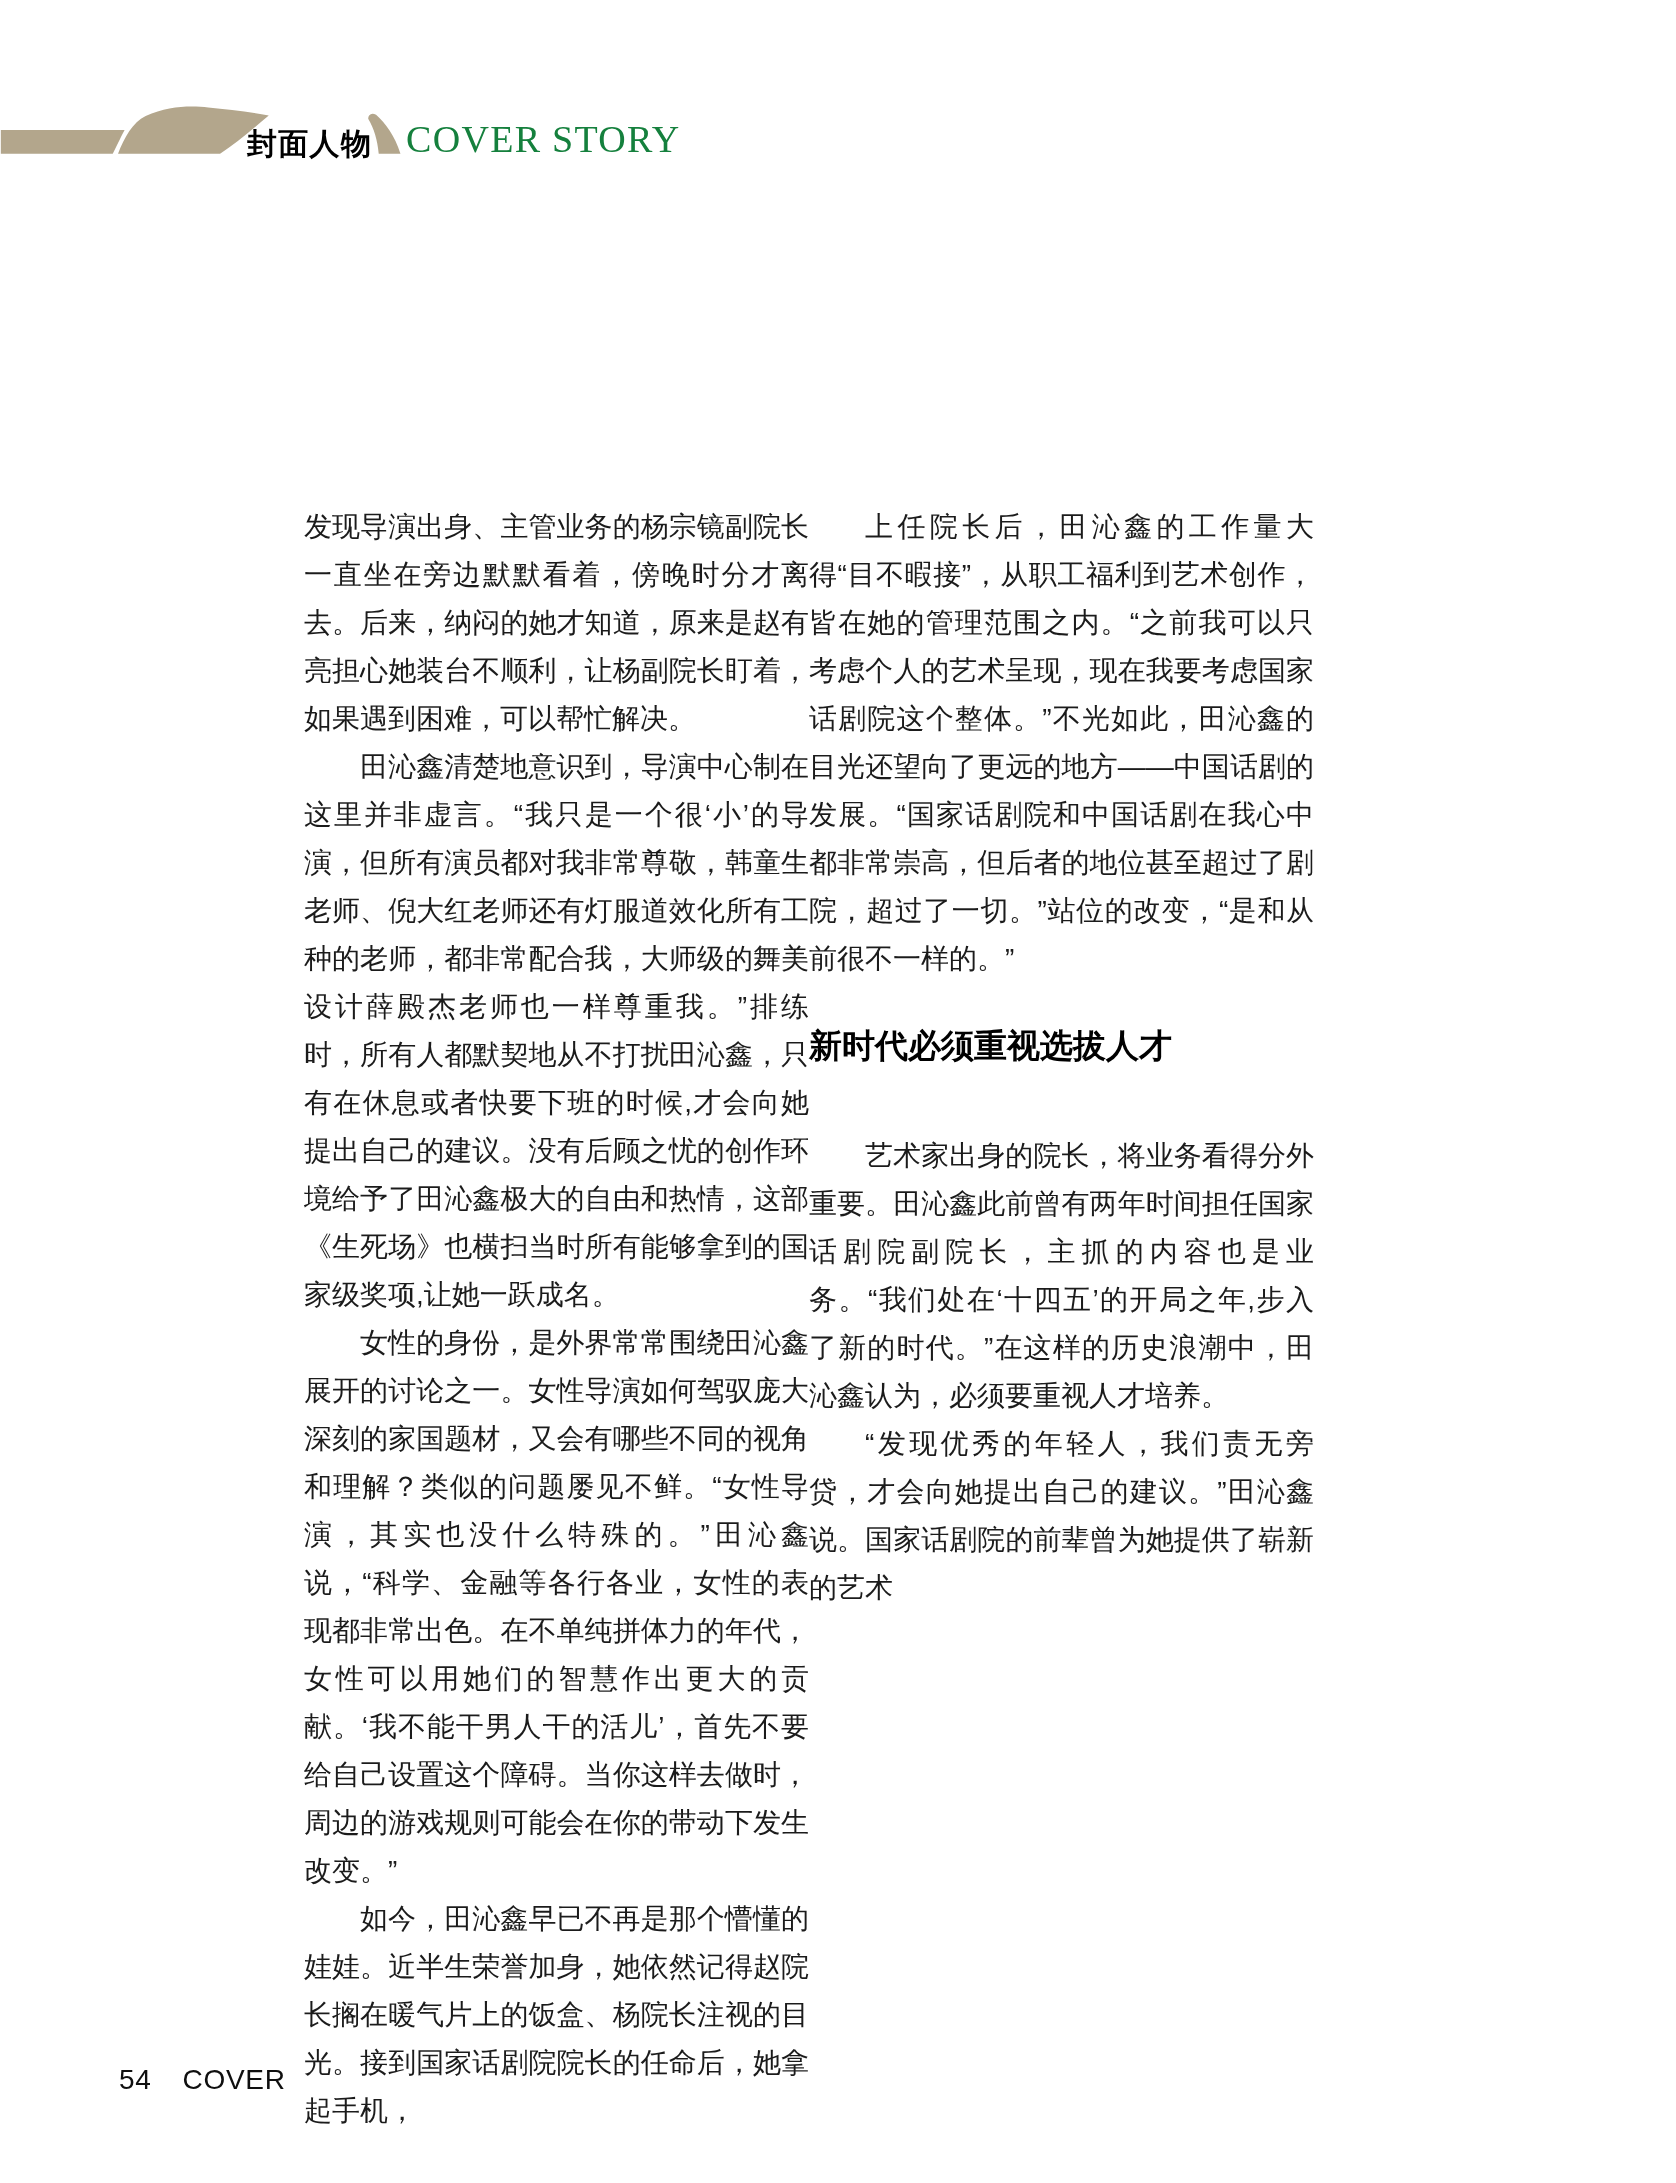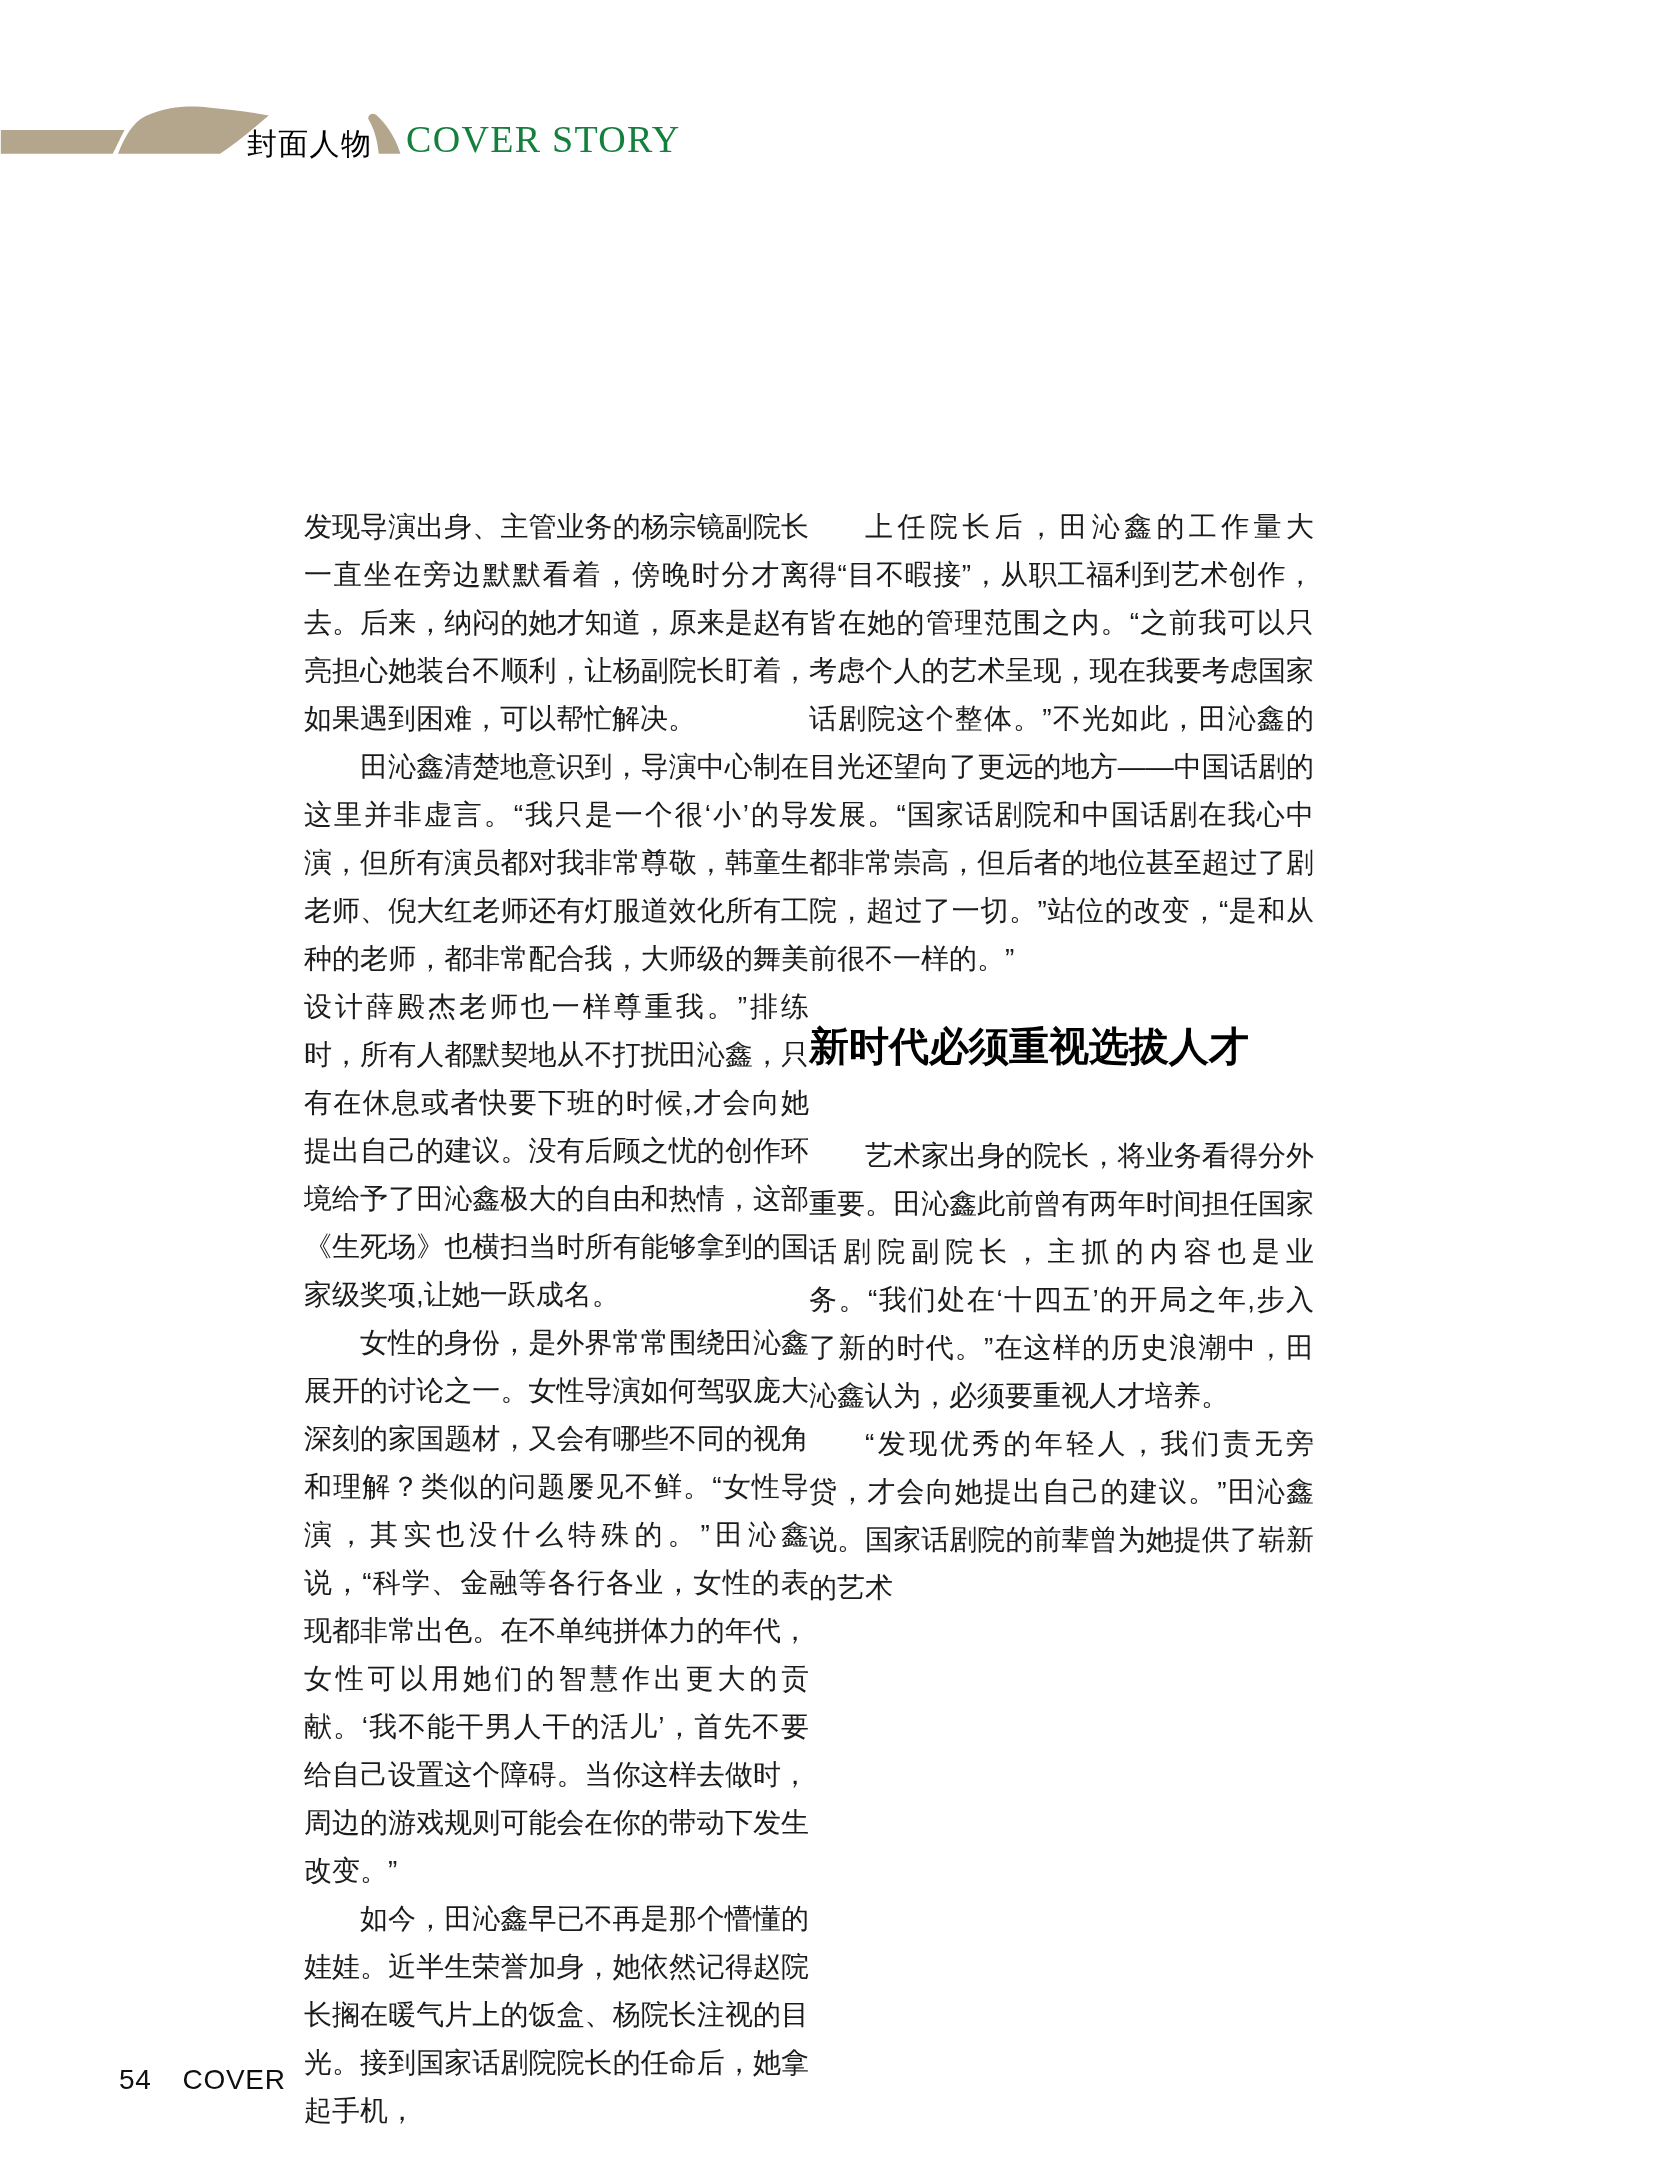--- a/index.html
+++ b/index.html
@@ -20,21 +20,21 @@
     top: 99px;
     width: 660px;
     height: 79px;
   }
   .header-graphic { position: absolute; left: 0; top: 0; }
   .zh-title {
     position: absolute;
     left: 247px;
     top: 30px;
     font-size: 30px;
-    font-weight: normal;
+    font-weight: bold;
     letter-spacing: 1.3px;
     line-height: 1;
     color: #000000;
     white-space: nowrap;
   }
   .en-title {
     position: absolute;
     left: 406px;
     top: 21px;
     font-family: "Liberation Serif", serif;
@@ -59,21 +59,21 @@
     font-size: 28px;
     line-height: 48px;
     text-align: justify;
     text-justify: inter-ideograph;
     word-break: normal;
     overflow-wrap: break-word;
   }
   .para.indent { text-indent: 2em; }
   .col-heading {
     margin: 38px 0 61px 0;
-    font-size: 40px;
+    font-size: 33px;
     line-height: 50px;
     font-weight: bold;
     color: #000000;
   }
 
   
   .page-footer {
     position: absolute;
     left: 119px;
     top: 2064px;

